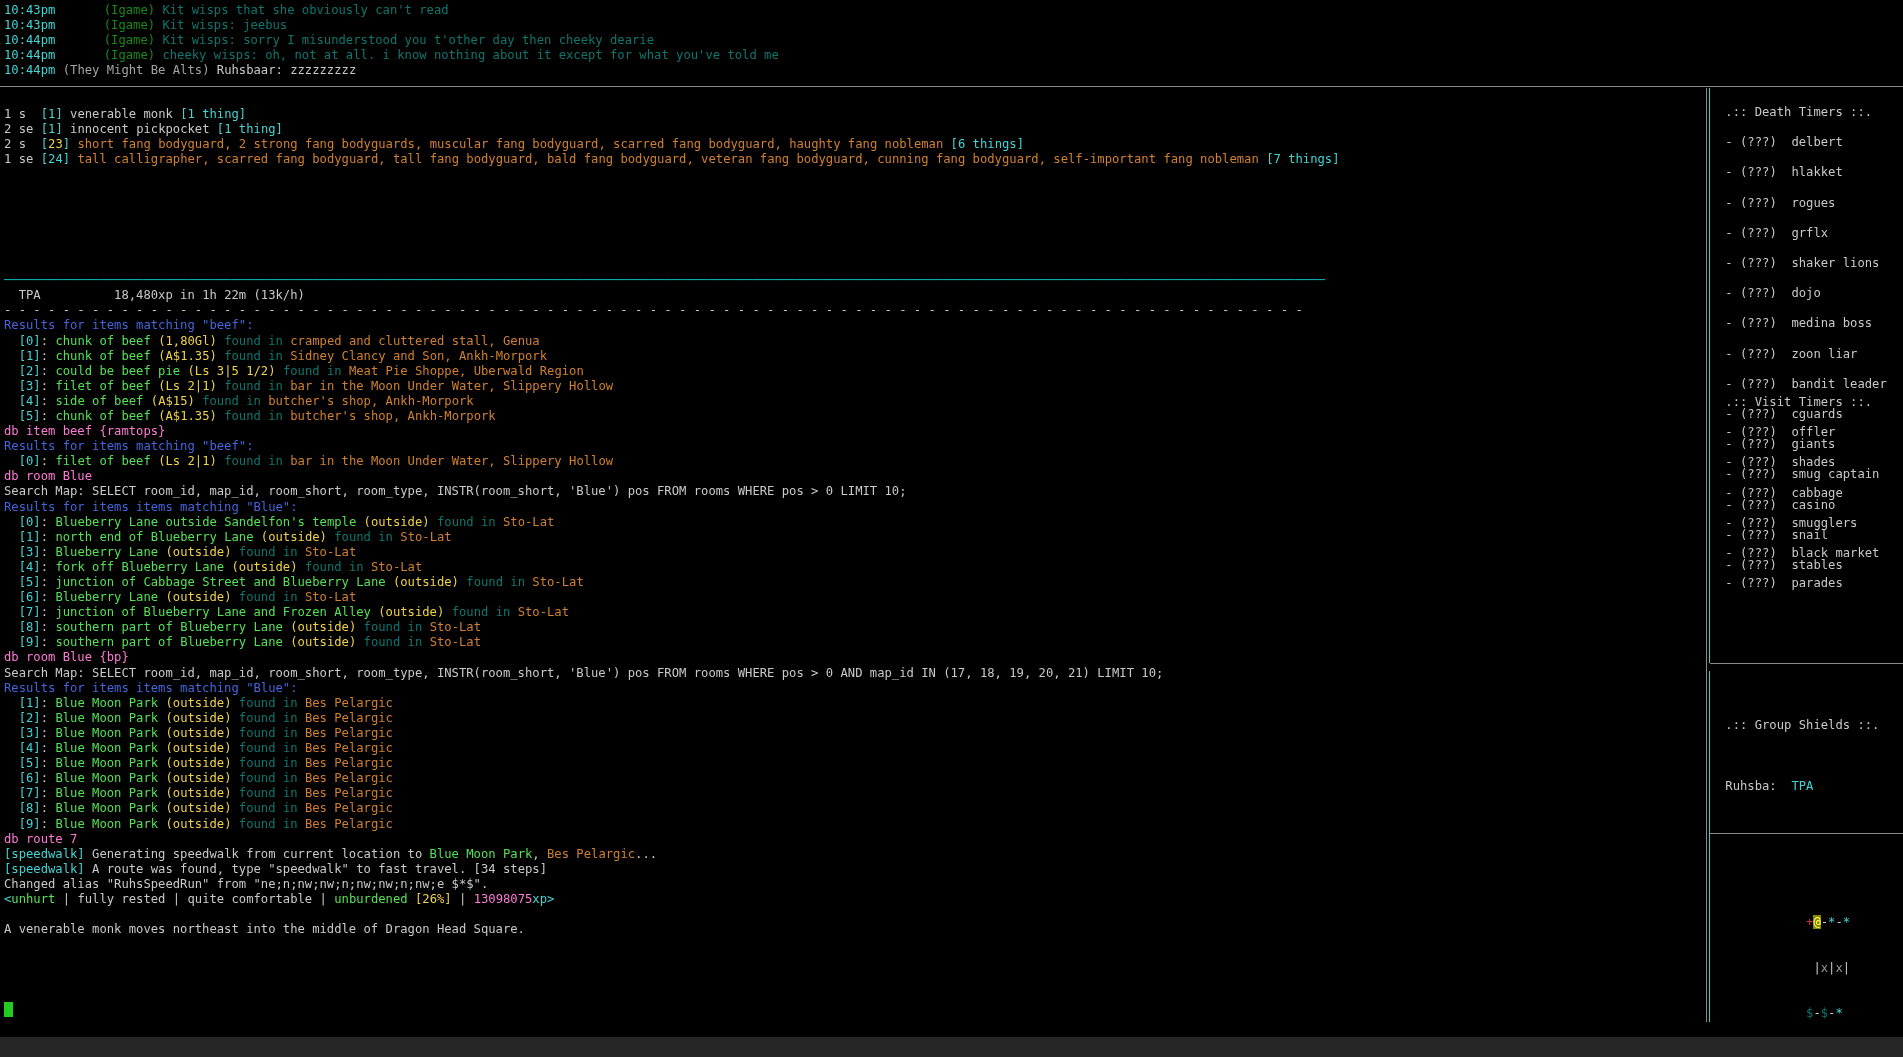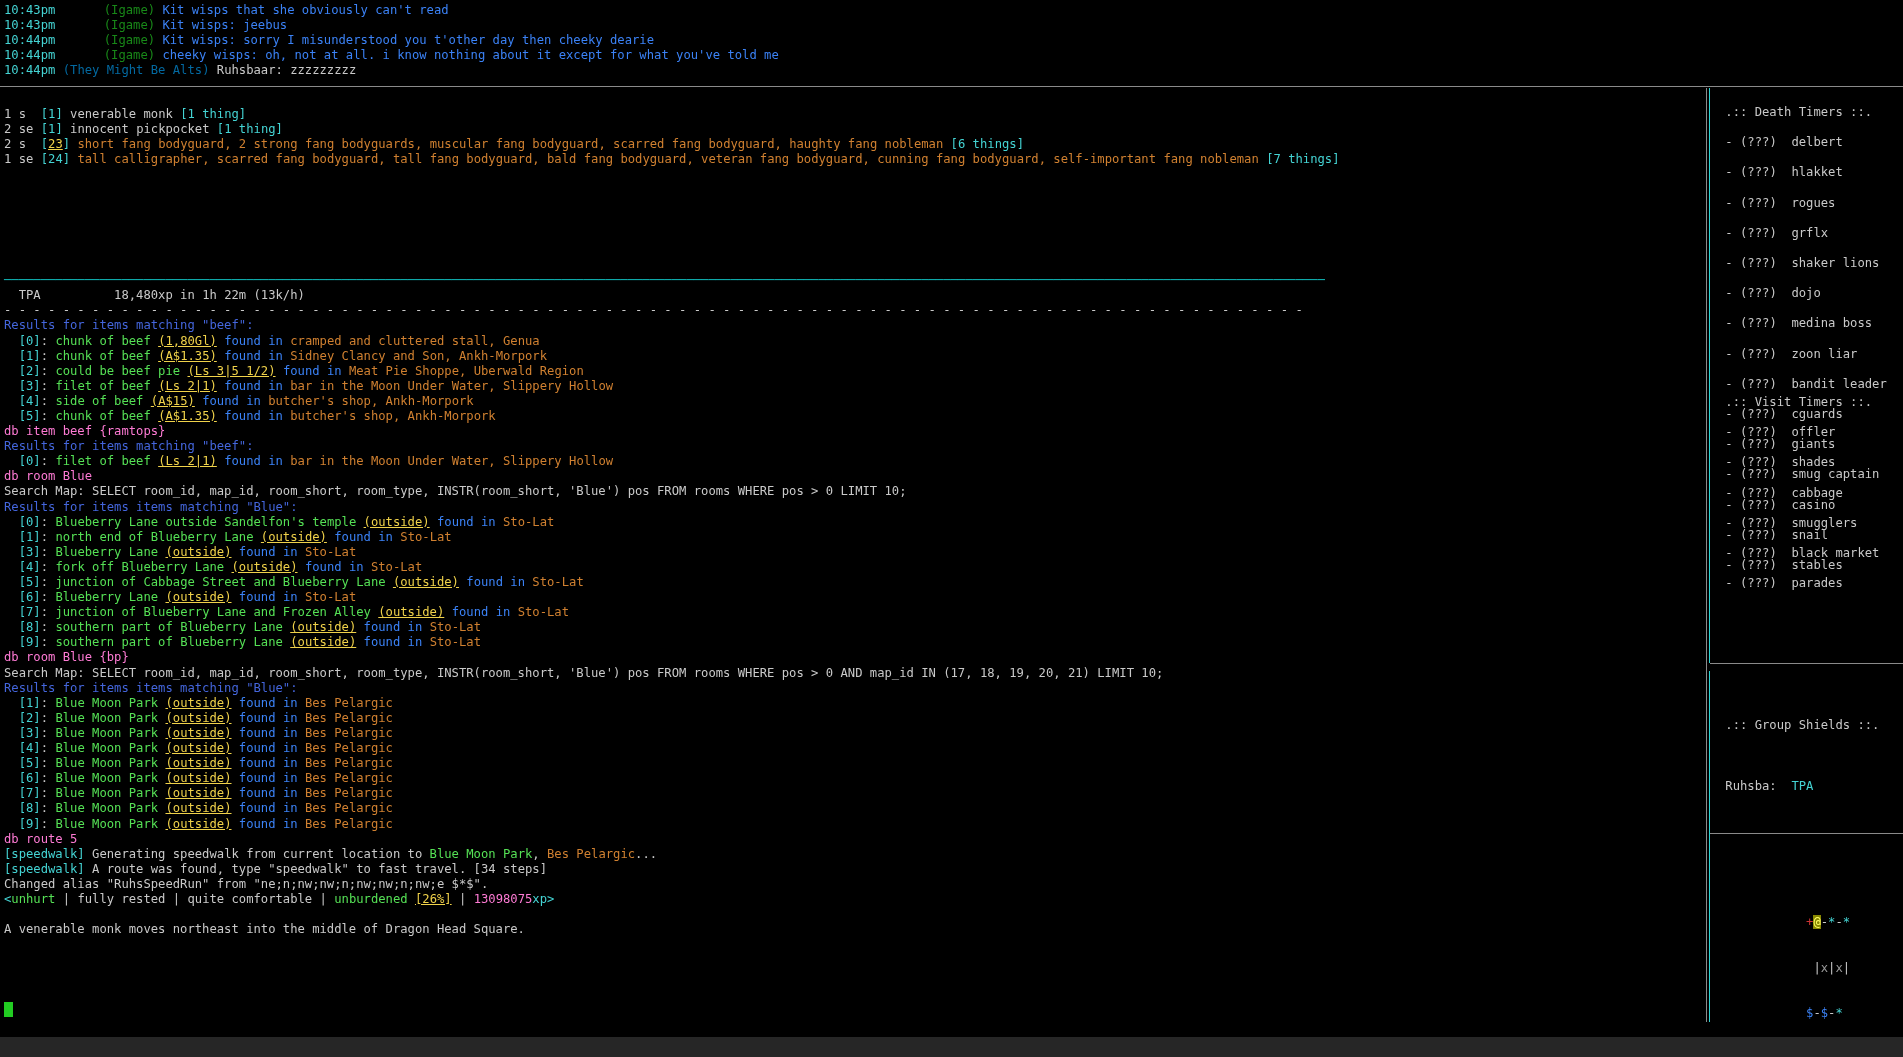--- a/index.html
+++ b/index.html
@@ -40,27 +40,27 @@
 
   
   .cursor{position:absolute;left:4px;top:1002px;width:9px;height:15px;background:#22cc22;}
   
   .panemark{position:absolute;background:#2ad4d4;}
 
   
   .c-white{color:#c9c9c9;}
   .c-grey{color:#9a9a9a;}
   .c-red{color:#cc3333;}
-  .c-green{color:#3b82f6;}
+  .c-green{color:#0f766e;}
   .c-bgreen{color:#55e055;}
-  .c-byellow{color:#f0d24a;text-decoration:underline;}
+  .c-byellow{color:#f0d24a;}
   .c-orange{color:#d08030;text-align:center;}
   .c-blue{color:#4466dd;}
   .c-bmagenta{color:#ff7bd5;}
-  .c-cyan{color:#0369a1;}
+  .c-cyan{color:#a3a3a3;}
   .c-bcyan{color:#44d4d4;}
   .c-teal{color:#11b5b5;}
   .c-dgreen{color:#188818;margin-left:41px;}
   .c-hl{background:#888800;color:#ffff66;}
   .bold{font-weight:normal;text-align:right;}
 </style>
 </head>
 <body>
 
 <div class="screen">
@@ -131,21 +131,21 @@
     <div class="line"><span class="c-bcyan">  </span><span class="c-bcyan">[1]</span><span class="c-white">: </span><span class="c-bgreen">Blue Moon Park</span> <span class="c-byellow">(outside)</span> <span class="c-green">found in</span> <span class="c-orange">Bes Pelargic</span></div>
     <div class="line"><span class="c-bcyan">  </span><span class="c-bcyan">[2]</span><span class="c-white">: </span><span class="c-bgreen">Blue Moon Park</span> <span class="c-byellow">(outside)</span> <span class="c-green">found in</span> <span class="c-orange">Bes Pelargic</span></div>
     <div class="line"><span class="c-bcyan">  </span><span class="c-bcyan">[3]</span><span class="c-white">: </span><span class="c-bgreen">Blue Moon Park</span> <span class="c-byellow">(outside)</span> <span class="c-green">found in</span> <span class="c-orange">Bes Pelargic</span></div>
     <div class="line"><span class="c-bcyan">  </span><span class="c-bcyan">[4]</span><span class="c-white">: </span><span class="c-bgreen">Blue Moon Park</span> <span class="c-byellow">(outside)</span> <span class="c-green">found in</span> <span class="c-orange">Bes Pelargic</span></div>
     <div class="line"><span class="c-bcyan">  </span><span class="c-bcyan">[5]</span><span class="c-white">: </span><span class="c-bgreen">Blue Moon Park</span> <span class="c-byellow">(outside)</span> <span class="c-green">found in</span> <span class="c-orange">Bes Pelargic</span></div>
     <div class="line"><span class="c-bcyan">  </span><span class="c-bcyan">[6]</span><span class="c-white">: </span><span class="c-bgreen">Blue Moon Park</span> <span class="c-byellow">(outside)</span> <span class="c-green">found in</span> <span class="c-orange">Bes Pelargic</span></div>
     <div class="line"><span class="c-bcyan">  </span><span class="c-bcyan">[7]</span><span class="c-white">: </span><span class="c-bgreen">Blue Moon Park</span> <span class="c-byellow">(outside)</span> <span class="c-green">found in</span> <span class="c-orange">Bes Pelargic</span></div>
     <div class="line"><span class="c-bcyan">  </span><span class="c-bcyan">[8]</span><span class="c-white">: </span><span class="c-bgreen">Blue Moon Park</span> <span class="c-byellow">(outside)</span> <span class="c-green">found in</span> <span class="c-orange">Bes Pelargic</span></div>
     <div class="line"><span class="c-bcyan">  </span><span class="c-bcyan">[9]</span><span class="c-white">: </span><span class="c-bgreen">Blue Moon Park</span> <span class="c-byellow">(outside)</span> <span class="c-green">found in</span> <span class="c-orange">Bes Pelargic</span></div>
 
-    <div class="line"><span class="c-bmagenta">db route 5</span></div>
+    <div class="line"><span class="c-bmagenta">db route 7</span></div>
     <div class="line"><span class="c-bcyan">[speedwalk]</span> <span class="c-white">Generating speedwalk from current location to </span><span class="c-bgreen">Blue Moon Park</span><span class="c-white">, </span><span class="c-orange">Bes Pelargic</span><span class="c-white">...</span></div>
     <div class="line"><span class="c-bcyan">[speedwalk]</span> <span class="c-white">A route was found, type "speedwalk" to fast travel. [34 steps]</span></div>
     <div class="line"><span class="c-white">Changed alias "RuhsSpeedRun" from "ne;n;nw;nw;n;nw;nw;n;nw;e $*$".</span></div>
 
     <div class="line"><span class="c-bcyan">&lt;</span><span class="c-bgreen">unhurt</span><span class="c-white"> | </span><span class="c-white bold">fully rested</span><span class="c-white"> | </span><span class="c-white bold">quite comfortable</span><span class="c-white"> | </span><span class="c-bgreen">unburdened</span> <span class="c-byellow">[26%]</span><span class="c-white"> | </span><span class="c-bmagenta">13098075</span><span class="c-bcyan">xp</span><span class="c-bcyan">&gt;</span></div>
 
     <div class="blank">&nbsp;</div>
     <div class="line"><span class="c-white">A venerable monk moves northeast into the middle of Dragon Head Square.</span></div>
 
     <div class="blank">&nbsp;</div>

